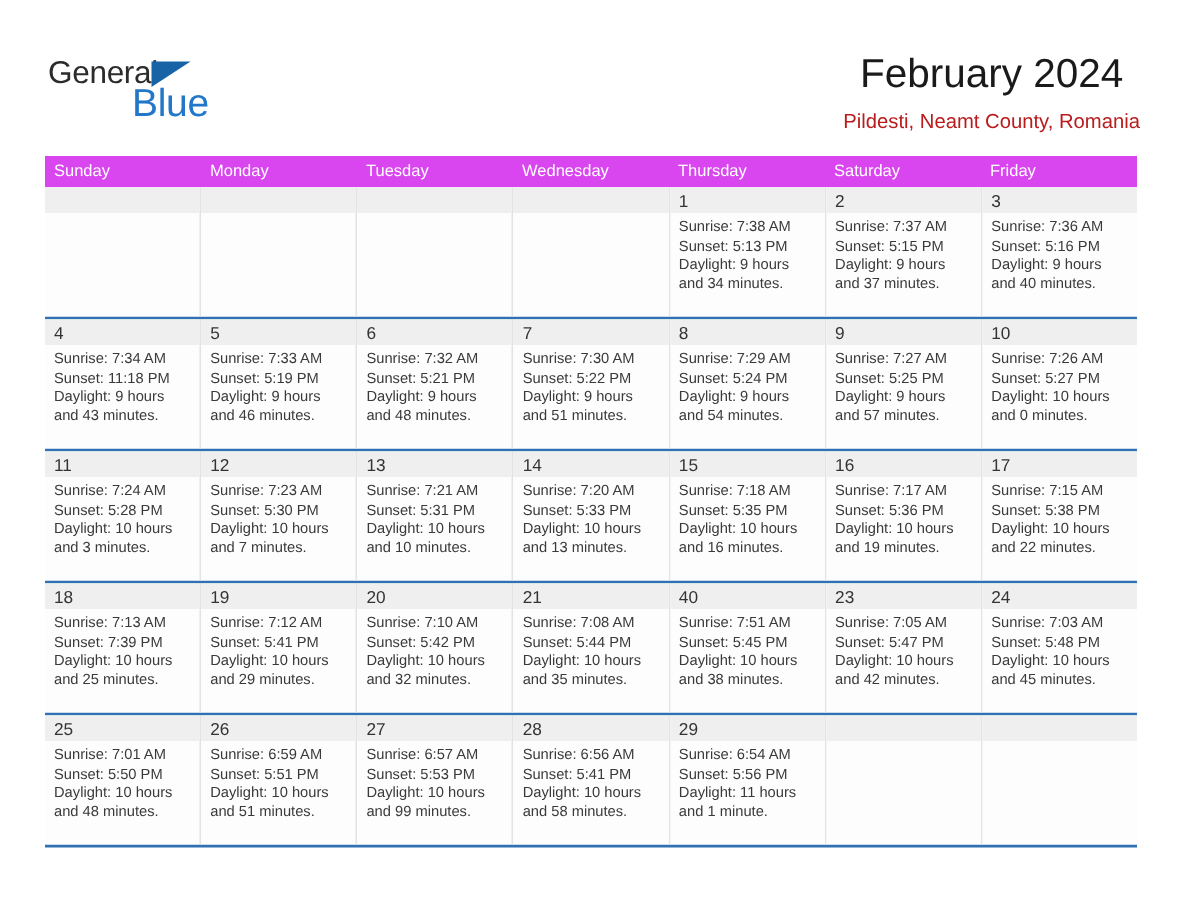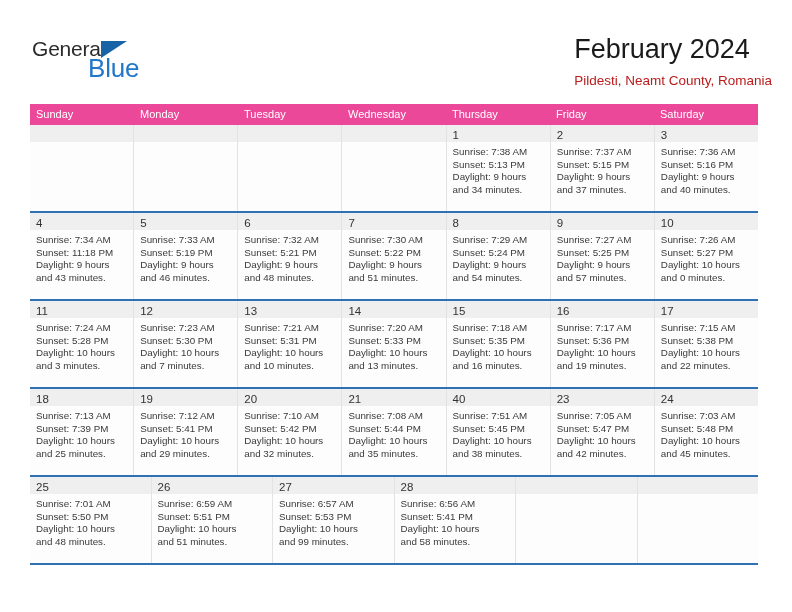--- a/index.html
+++ b/index.html
@@ -60,23 +60,23 @@
     left: 56px;
     top: 19px;
     font-size: 26px;
     color: #2277c8;
     line-height: 22px;
     letter-spacing: -0.2px;
     font-family: "Liberation Sans", sans-serif;
   }
   .title-block {
     position: absolute;
-    right: 20px;
+    right: 32px;
     top: 33px;
-    text-align: left;
+    text-align: center;
   }
   .cal-title {
     font-size: 27px;
     color: #1a1a1a;
     line-height: 32px;
     font-weight: normal;
     margin: 0;
     font-family: "Liberation Sans", sans-serif;
   }
   .cal-subtitle {
@@ -89,21 +89,21 @@
 
   
   .calendar {
     position: absolute;
     left: 30px;
     top: 104px;
     width: 728px;
   }
   .weekday-row {
     display: flex;
-    background: #ec4899;
+    background: #d946ef;
     height: 21px;
   }
   .weekday {
     flex: 1 1 0;
     min-width: 0;
     color: #ffffff;
     font-size: 11px;
     line-height: 21px;
     padding-left: 6px;
     box-sizing: border-box;
@@ -175,22 +175,22 @@
     </div>
   </div>
 
   <div class="calendar">
     <div class="weekday-row">
       <div class="weekday">Sunday</div>
       <div class="weekday">Monday</div>
       <div class="weekday">Tuesday</div>
       <div class="weekday">Wednesday</div>
       <div class="weekday">Thursday</div>
+      <div class="weekday">Saturday</div>
       <div class="weekday">Friday</div>
-      <div class="weekday">Saturday</div>
     </div>
     <div id="weeks-container">
         <div class="week-row first">
           <div class="day-cell empty">
             <div class="day-num-band"><span class="day-num"></span></div>
           </div>
           <div class="day-cell empty">
             <div class="day-num-band"><span class="day-num"></span></div>
           </div>
           <div class="day-cell empty">
@@ -450,20 +450,29 @@
               <div>and 99 minutes.</div>
             </div>
           </div>
           <div class="day-cell">
             <div class="day-num-band"><span class="day-num">28</span></div>
             <div class="day-info">
               <div>Sunrise: 6:56 AM</div>
               <div>Sunset: 5:41 PM</div>
               <div>Daylight: 10 hours</div>
               <div>and 58 minutes.</div>
+            </div>
+          </div>
+          <div class="day-cell">
+            <div class="day-num-band"><span class="day-num">29</span></div>
+            <div class="day-info">
+              <div>Sunrise: 6:54 AM</div>
+              <div>Sunset: 5:56 PM</div>
+              <div>Daylight: 11 hours</div>
+              <div>and 1 minute.</div>
             </div>
           </div>
           <div class="day-cell empty">
             <div class="day-num-band"><span class="day-num"></span></div>
           </div>
           <div class="day-cell empty">
             <div class="day-num-band"><span class="day-num"></span></div>
           </div>
         </div>
       </div>

